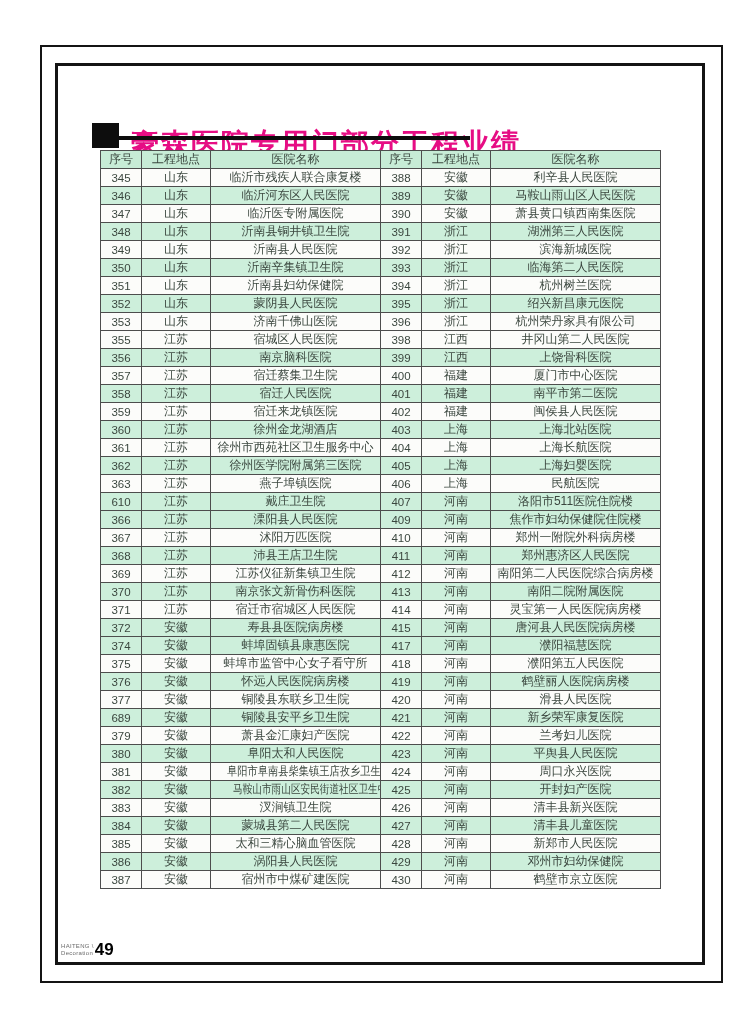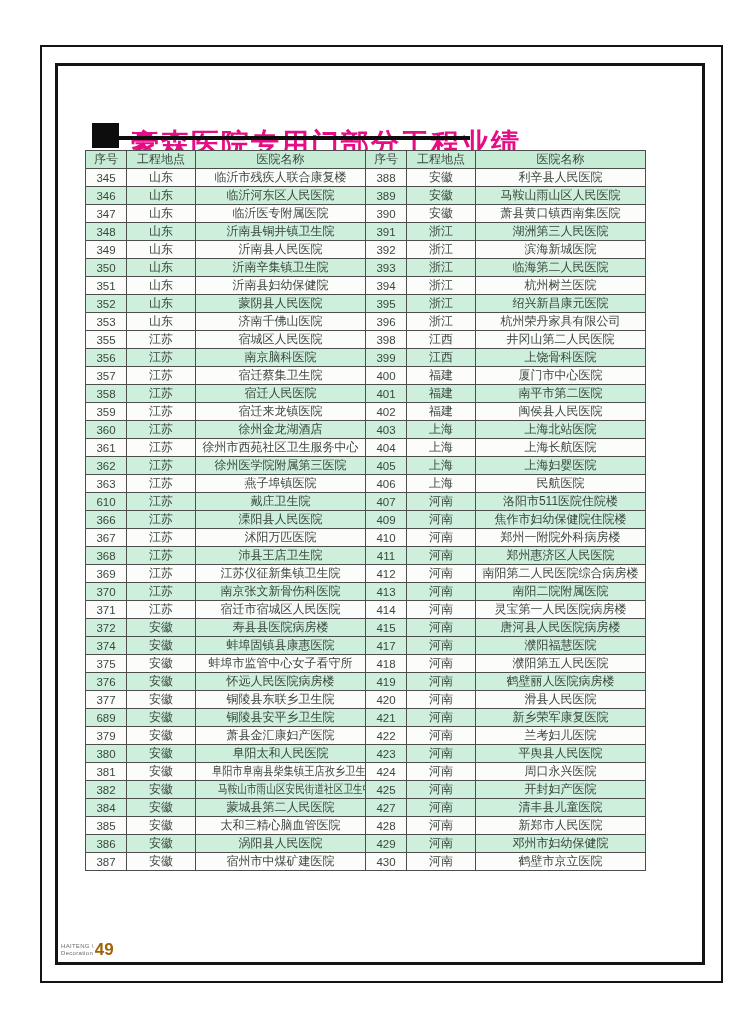--- a/index.html
+++ b/index.html
@@ -38,21 +38,21 @@
   .page-title{
     color:var(--accent_title);
     font-size:28px;font-weight:bold;letter-spacing:2px;
     white-space:nowrap;
     margin-top:22px;
   }
   .title-underline{
     position:absolute;left:92px;top:136px;width:378px;height:4px;background:#0d0d0d;
   }
   table.projects{
-    position:absolute;left:85px;top:150px;width:560px;
+    position:absolute;left:100px;top:150px;width:560px;
     border-collapse:collapse;table-layout:fixed;
     font-size:12px;
     border-radius:19px;
   }
   table.projects th,table.projects td{
     border:1px solid var(--grid_line);
     height:18px;padding:0 2px;
     text-align:center;vertical-align:middle;
     white-space:nowrap;overflow:hidden;
     color:var(--cell_text);
@@ -66,21 +66,21 @@
   .footer{
     position:absolute;left:58px;top:941px;
     display:flex;align-items:flex-end;gap:1px;
     background:#ffffff;padding:1px 3px;
   }
   .brand{
     font-size:6px;line-height:7px;color:#6b6b6b;text-align:left;
     letter-spacing:0.3px;
   }
   .pageno{
-    font-size:17px;font-weight:bold;color:#a16207;line-height:15px;
+    font-size:17px;font-weight:bold;color:#000000;line-height:15px;
   }
 </style>
 </head>
 <body>
 
 <div class="outer-frame"></div>
 <div class="inner-frame"></div>
 
 <div class="title-row">
   <div class="title-bullet"></div>
@@ -381,20 +381,28 @@
         <td class="name"><span>周口永兴医院</span></td>
       </tr>
       <tr class="zebra-odd">
         <td class="num">382</td>
         <td class="loc">安徽</td>
         <td class="name"><span style="transform: scaleX(0.803922); transform-origin: center center;">马鞍山市雨山区安民街道社区卫生中心</span></td>
         <td class="num">425</td>
         <td class="loc">河南</td>
         <td class="name"><span>开封妇产医院</span></td>
       </tr>
+      <tr class="zebra-even">
+        <td class="num">383</td>
+        <td class="loc">安徽</td>
+        <td class="name"><span>汊涧镇卫生院</span></td>
+        <td class="num">426</td>
+        <td class="loc">河南</td>
+        <td class="name"><span>清丰县新兴医院</span></td>
+      </tr>
       <tr class="zebra-odd">
         <td class="num">384</td>
         <td class="loc">安徽</td>
         <td class="name"><span>蒙城县第二人民医院</span></td>
         <td class="num">427</td>
         <td class="loc">河南</td>
         <td class="name"><span>清丰县儿童医院</span></td>
       </tr>
       <tr class="zebra-even">
         <td class="num">385</td>

